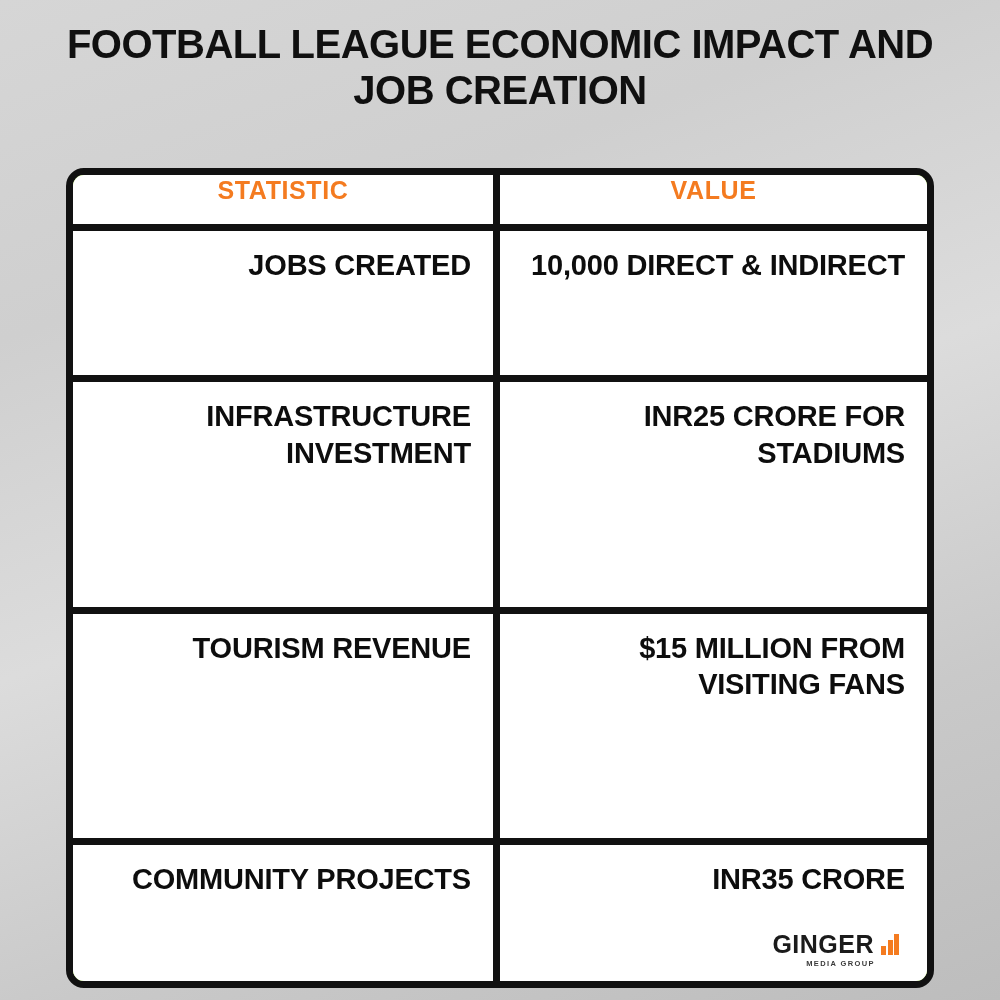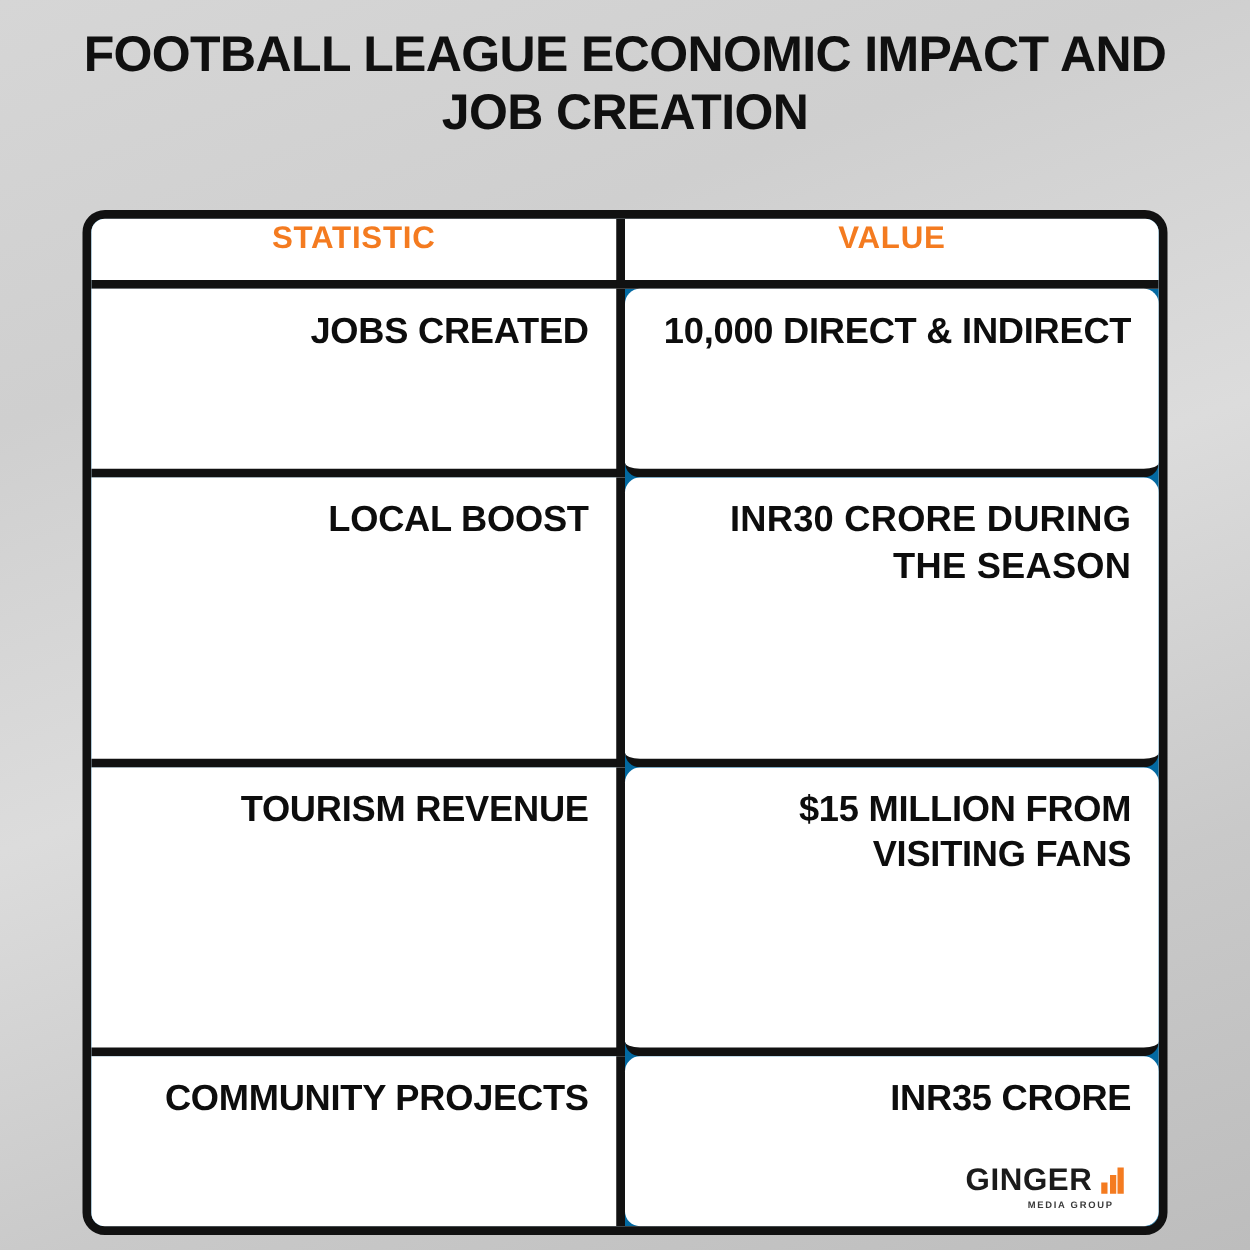--- a/index.html
+++ b/index.html
@@ -45,21 +45,21 @@
     box-sizing: border-box;
     overflow: hidden;
   }
 
   table.stats {
     width: 100%;
     height: 100%;
     border-collapse: separate;
     border-spacing: 0;
     table-layout: fixed;
-    background: #0369a1;
+    background: #84cc16;
   }
 
   table.stats td, table.stats th {
     background: #ffffff;
     vertical-align: top;
     box-sizing: border-box;
   }
 
   
   table.stats th {
@@ -94,21 +94,20 @@
     font-size: 29px;
     font-weight: 600;
     color: #0d0d0d;
     line-height: 1.27;
     text-transform: uppercase;
     letter-spacing: -0.2px;
   }
 
   td.col-value {
     padding-left: 24px;
-    border-radius: 12px;
   }
 
   tr.row-local td.col-value {
     padding-left: 30px;
     letter-spacing: 0.2px;
   }
 
   .logo {
     position: absolute;
     right: 28px;
@@ -124,21 +123,21 @@
     letter-spacing: 0.5px;
     display: inline-block;
   }
   .logo-sub {
     display: block;
     font-size: 7.5px;
     font-weight: 700;
     letter-spacing: 1.4px;
     color: #3a3a3a;
     margin-top: 3px;
-    margin-right: 8px;
+    margin-right: 24px;
     text-align: right;
   }
   .logo-bars {
     display: inline-block;
     vertical-align: top;
     margin-left: 3px;
     position: relative;
     top: 2px;
     height: 22px;
     width: 22px;
@@ -167,23 +166,23 @@
         <tr>
           <th class="col-stat">Statistic</th>
           <th class="col-value">Value</th>
         </tr>
       </thead>
       <tbody>
         <tr class="row-jobs">
           <td class="col-stat">Jobs Created</td>
           <td class="col-value">10,000 Direct &amp; Indirect</td>
         </tr>
-        <tr class="row-local">
-          <td class="col-stat">Local Boost</td>
-          <td class="col-value">INR30 Crore During the Season</td>
+        <tr class="row-infra">
+          <td class="col-stat">Infrastructure Investment</td>
+          <td class="col-value">INR25 Crore for Stadiums</td>
         </tr>
         <tr class="row-tourism">
           <td class="col-stat">Tourism Revenue</td>
           <td class="col-value">$15 Million from Visiting Fans</td>
         </tr>
         <tr class="row-community">
           <td class="col-stat">Community Projects</td>
           <td class="col-value">INR35 Crore</td>
         </tr>
       </tbody>

